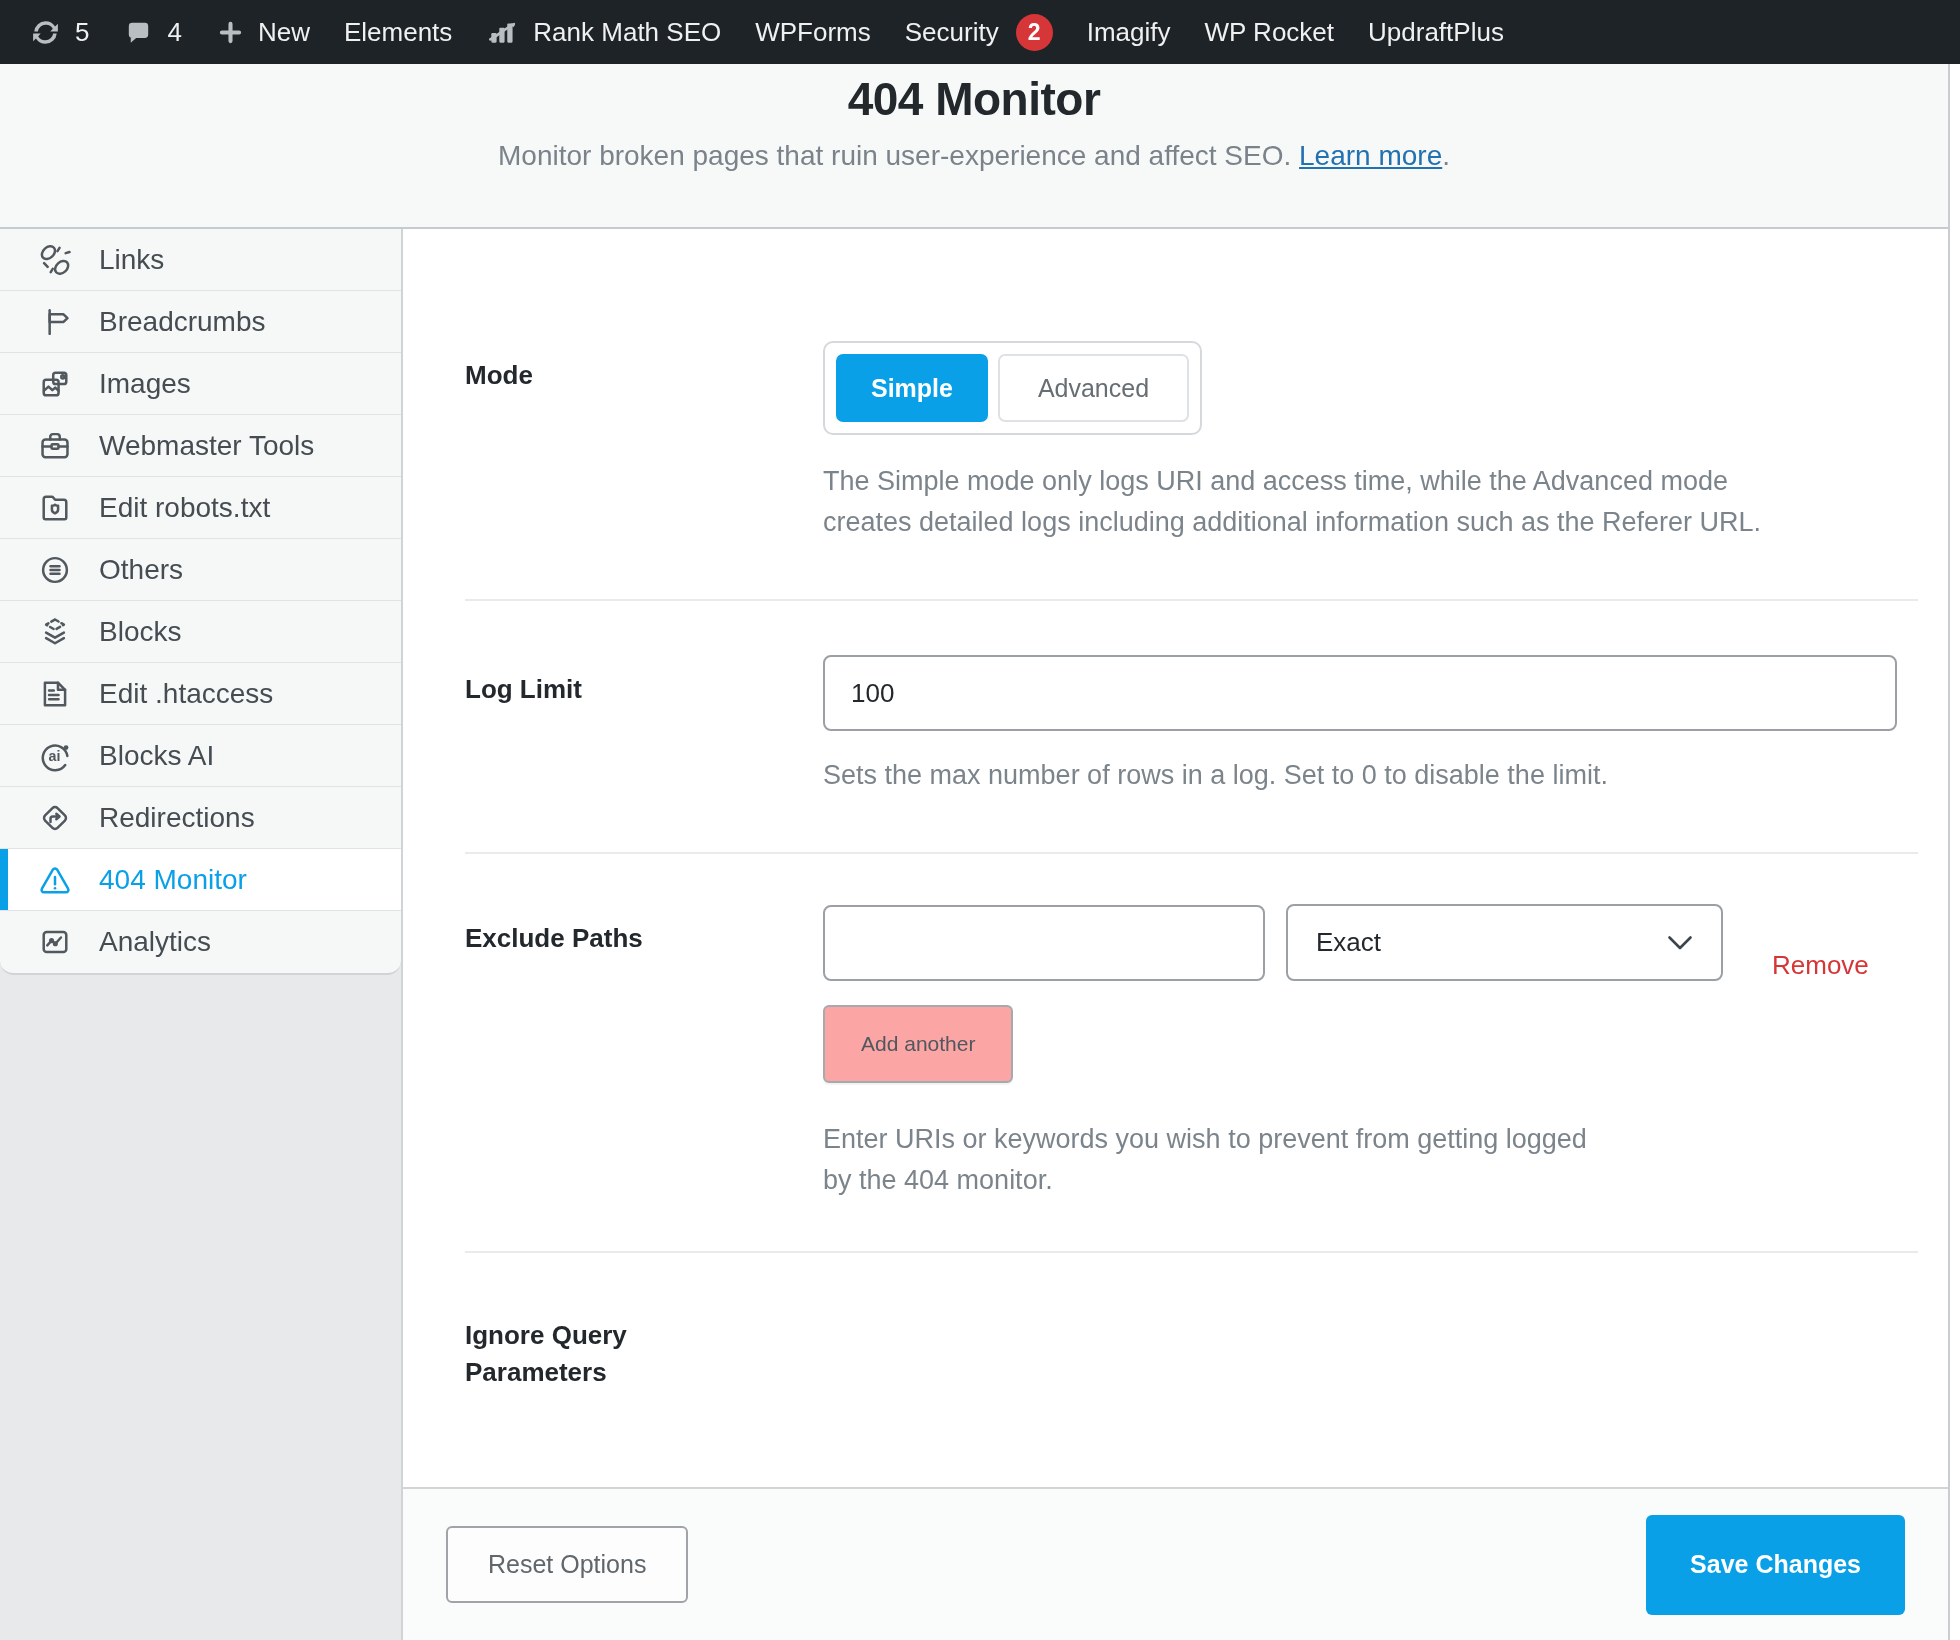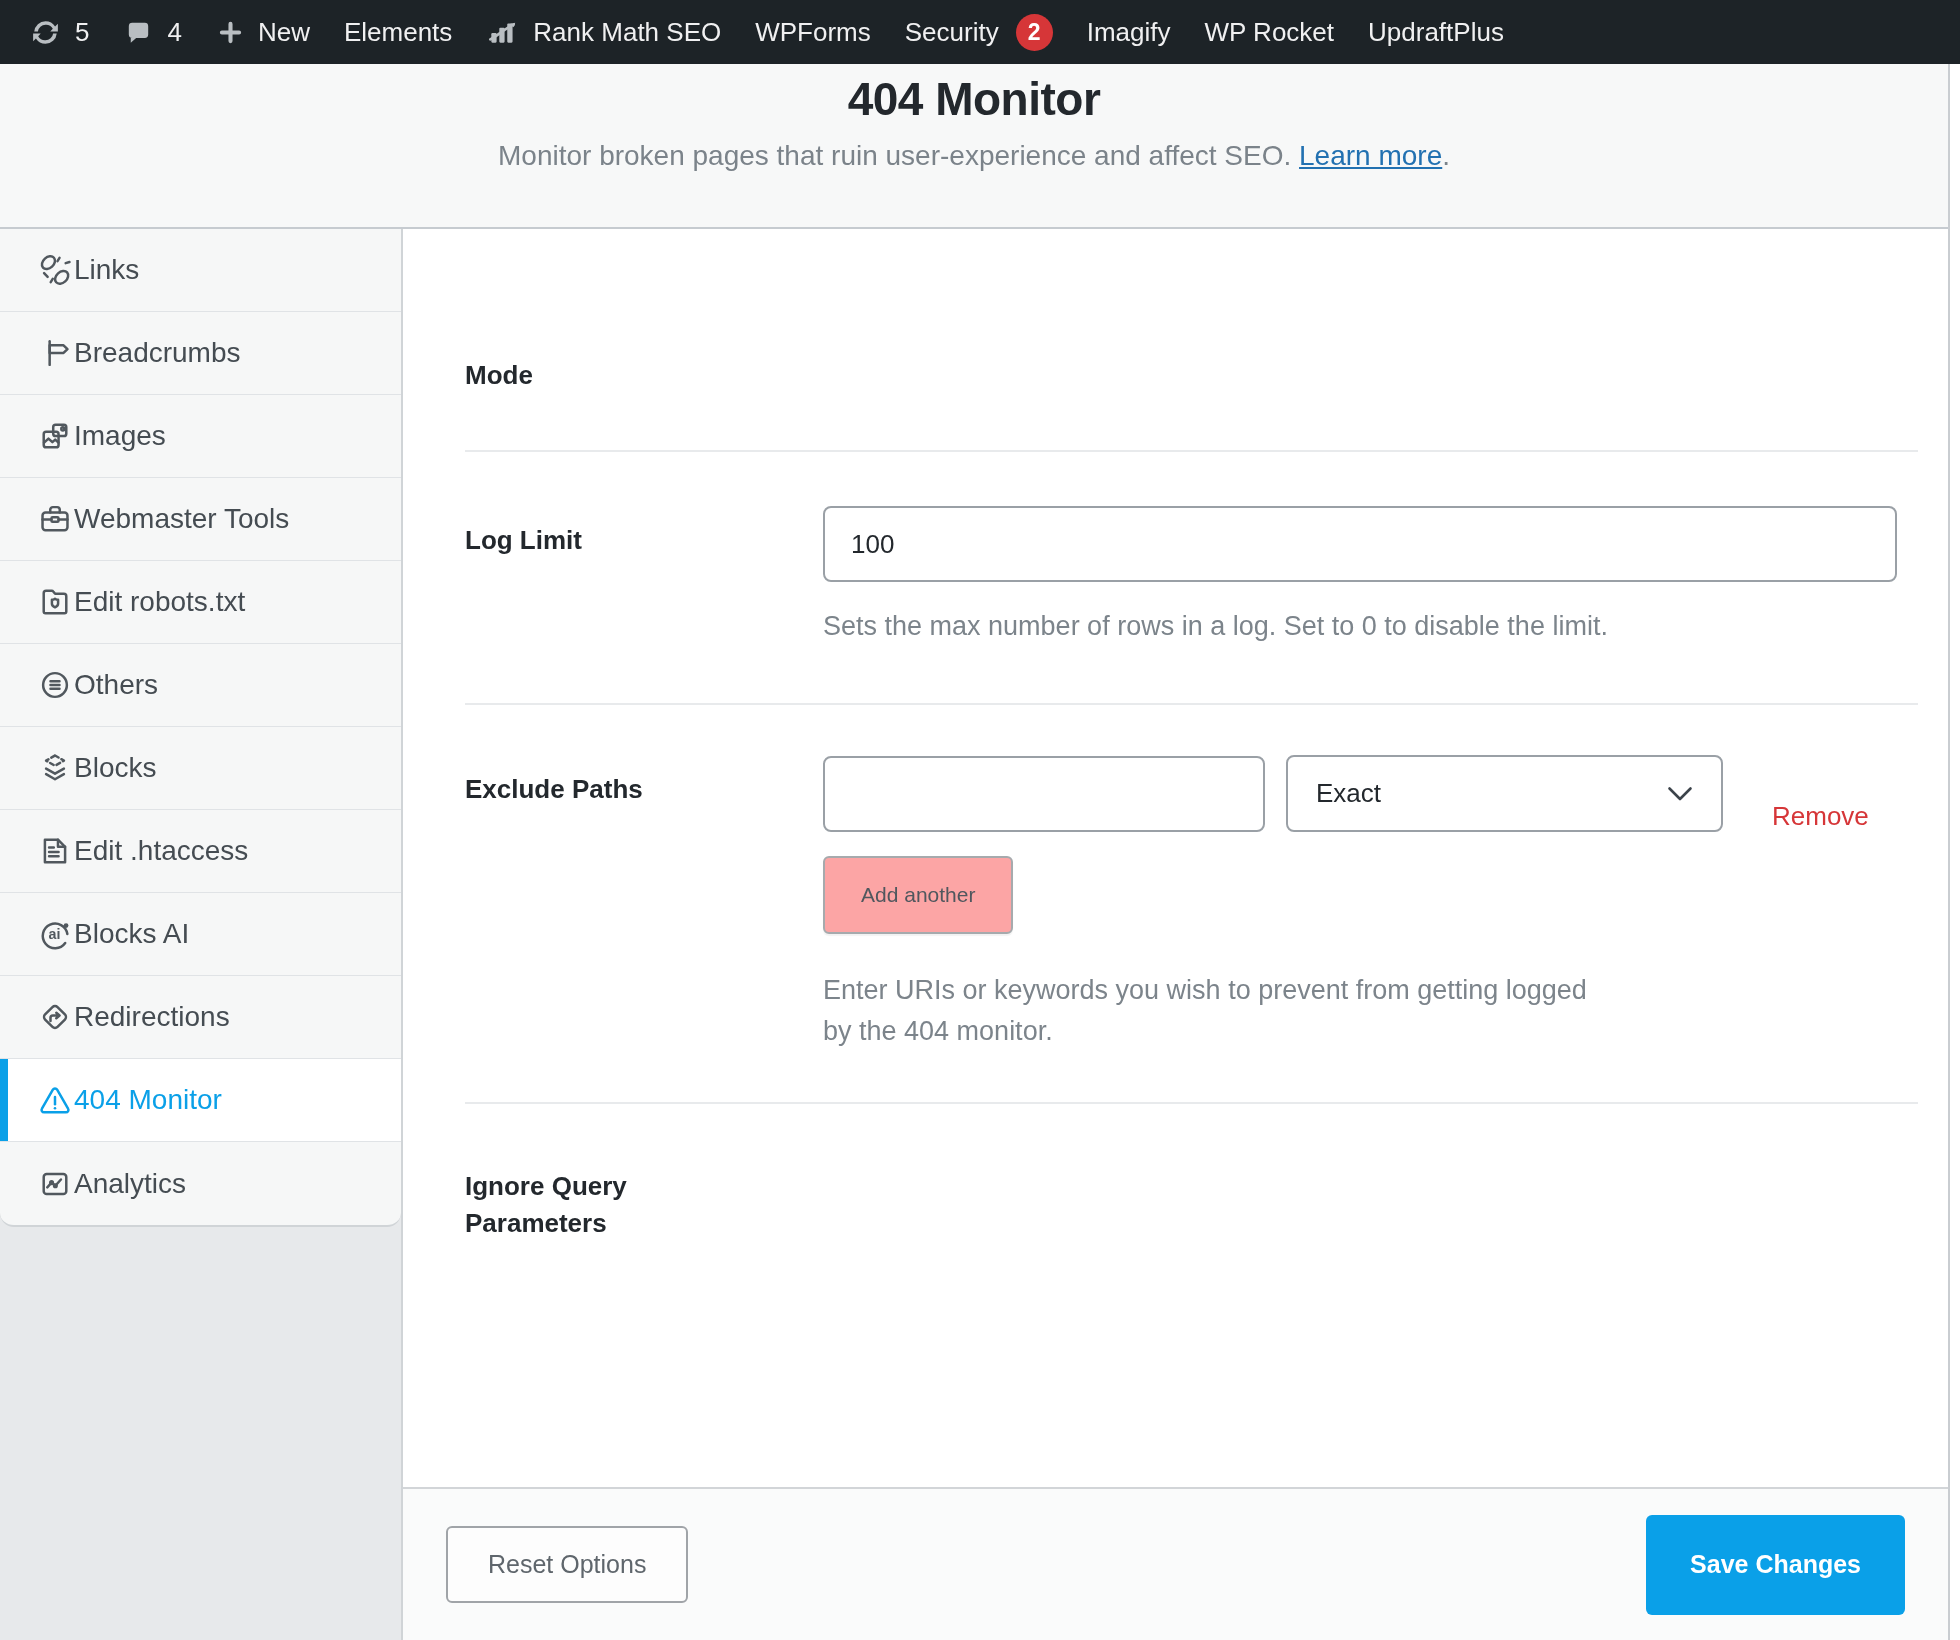--- a/index.html
+++ b/index.html
@@ -20,21 +20,21 @@
   #frame { width:1950px; border-right:2px solid #c9cdd1; height:1576px; display:flex; flex-direction:column; }
   .page-header { height:163px; background:#f7f8f8; text-align:center; padding-top:8px; }
   .page-title { font-size:46px; font-weight:700; color:#23282d; line-height:54px; letter-spacing:-0.5px; }
   .page-subtitle { margin-top:10px; font-size:28px; color:#7b838a; line-height:40px; }
   .page-subtitle a { color:var(--link,#2271b1); text-decoration:underline; cursor:pointer; }
 
   
   .main { flex:1; display:flex; border-top:2px solid #c6cbd0; min-height:0; }
   .sidebar { width:403px; background:#e7e9eb; border-right:2px solid #d0d4d7; flex:none; }
   .menu { background:#f6f7f7; border-bottom:2px solid #d0d4d7; border-radius:0 0 14px 14px; overflow:hidden; }
-  .menu-item { height:83px; display:flex; align-items:center; padding-left:36px; 
+  .menu-item { height:62px; display:flex; align-items:center; padding-left:36px; gap:25px;
                border-bottom:1px solid #e0e3e6; font-size:28px; color:#454c52; cursor:pointer; }
   .menu-item:last-child { border-bottom:none; }
   .menu-item .mi-icon { width:38px; height:38px; color:#51585e; flex:none; display:flex; }
   .menu-item svg { width:38px; height:38px; stroke:currentColor; fill:none;
                    stroke-width:2.1; stroke-linecap:round; stroke-linejoin:round; }
   .menu-item.active { background:#fff; color:var(--accent,#0aa0e8); box-shadow:inset 8px 0 0 var(--accent,#0aa0e8); }
   .menu-item.active .mi-icon { color:var(--accent,#0aa0e8); }
 
   .content { flex:1; background:#fff; display:flex; flex-direction:column; min-width:0; }
 
@@ -301,20 +301,27 @@
 
       </div>
     </div>
 
     <div class="content">
 
       <div class="section s1">
         <div class="row-label">
             <span>Mode</span>
           </div>
+        <div class="row-control">
+          <div class="seg-group">
+            <button class="seg-btn seg-on">Simple</button>
+            <button class="seg-btn seg-off">Advanced</button>
+          </div>
+          <div class="desc mode-desc">The Simple mode only logs URI and access time, while the Advanced mode creates detailed logs including additional information such as the Referer URL.</div>
+        </div>
       </div>
       <div class="divider"></div>
 
       <div class="section s2">
         <div class="row-label">
             <span>Log Limit</span>
           </div>
         <div class="row-control">
           <input class="text-input log-input" type="text" value="100" style="">
           <div class="desc log-desc">Sets the max number of rows in a log. Set to 0 to disable the limit.</div>

